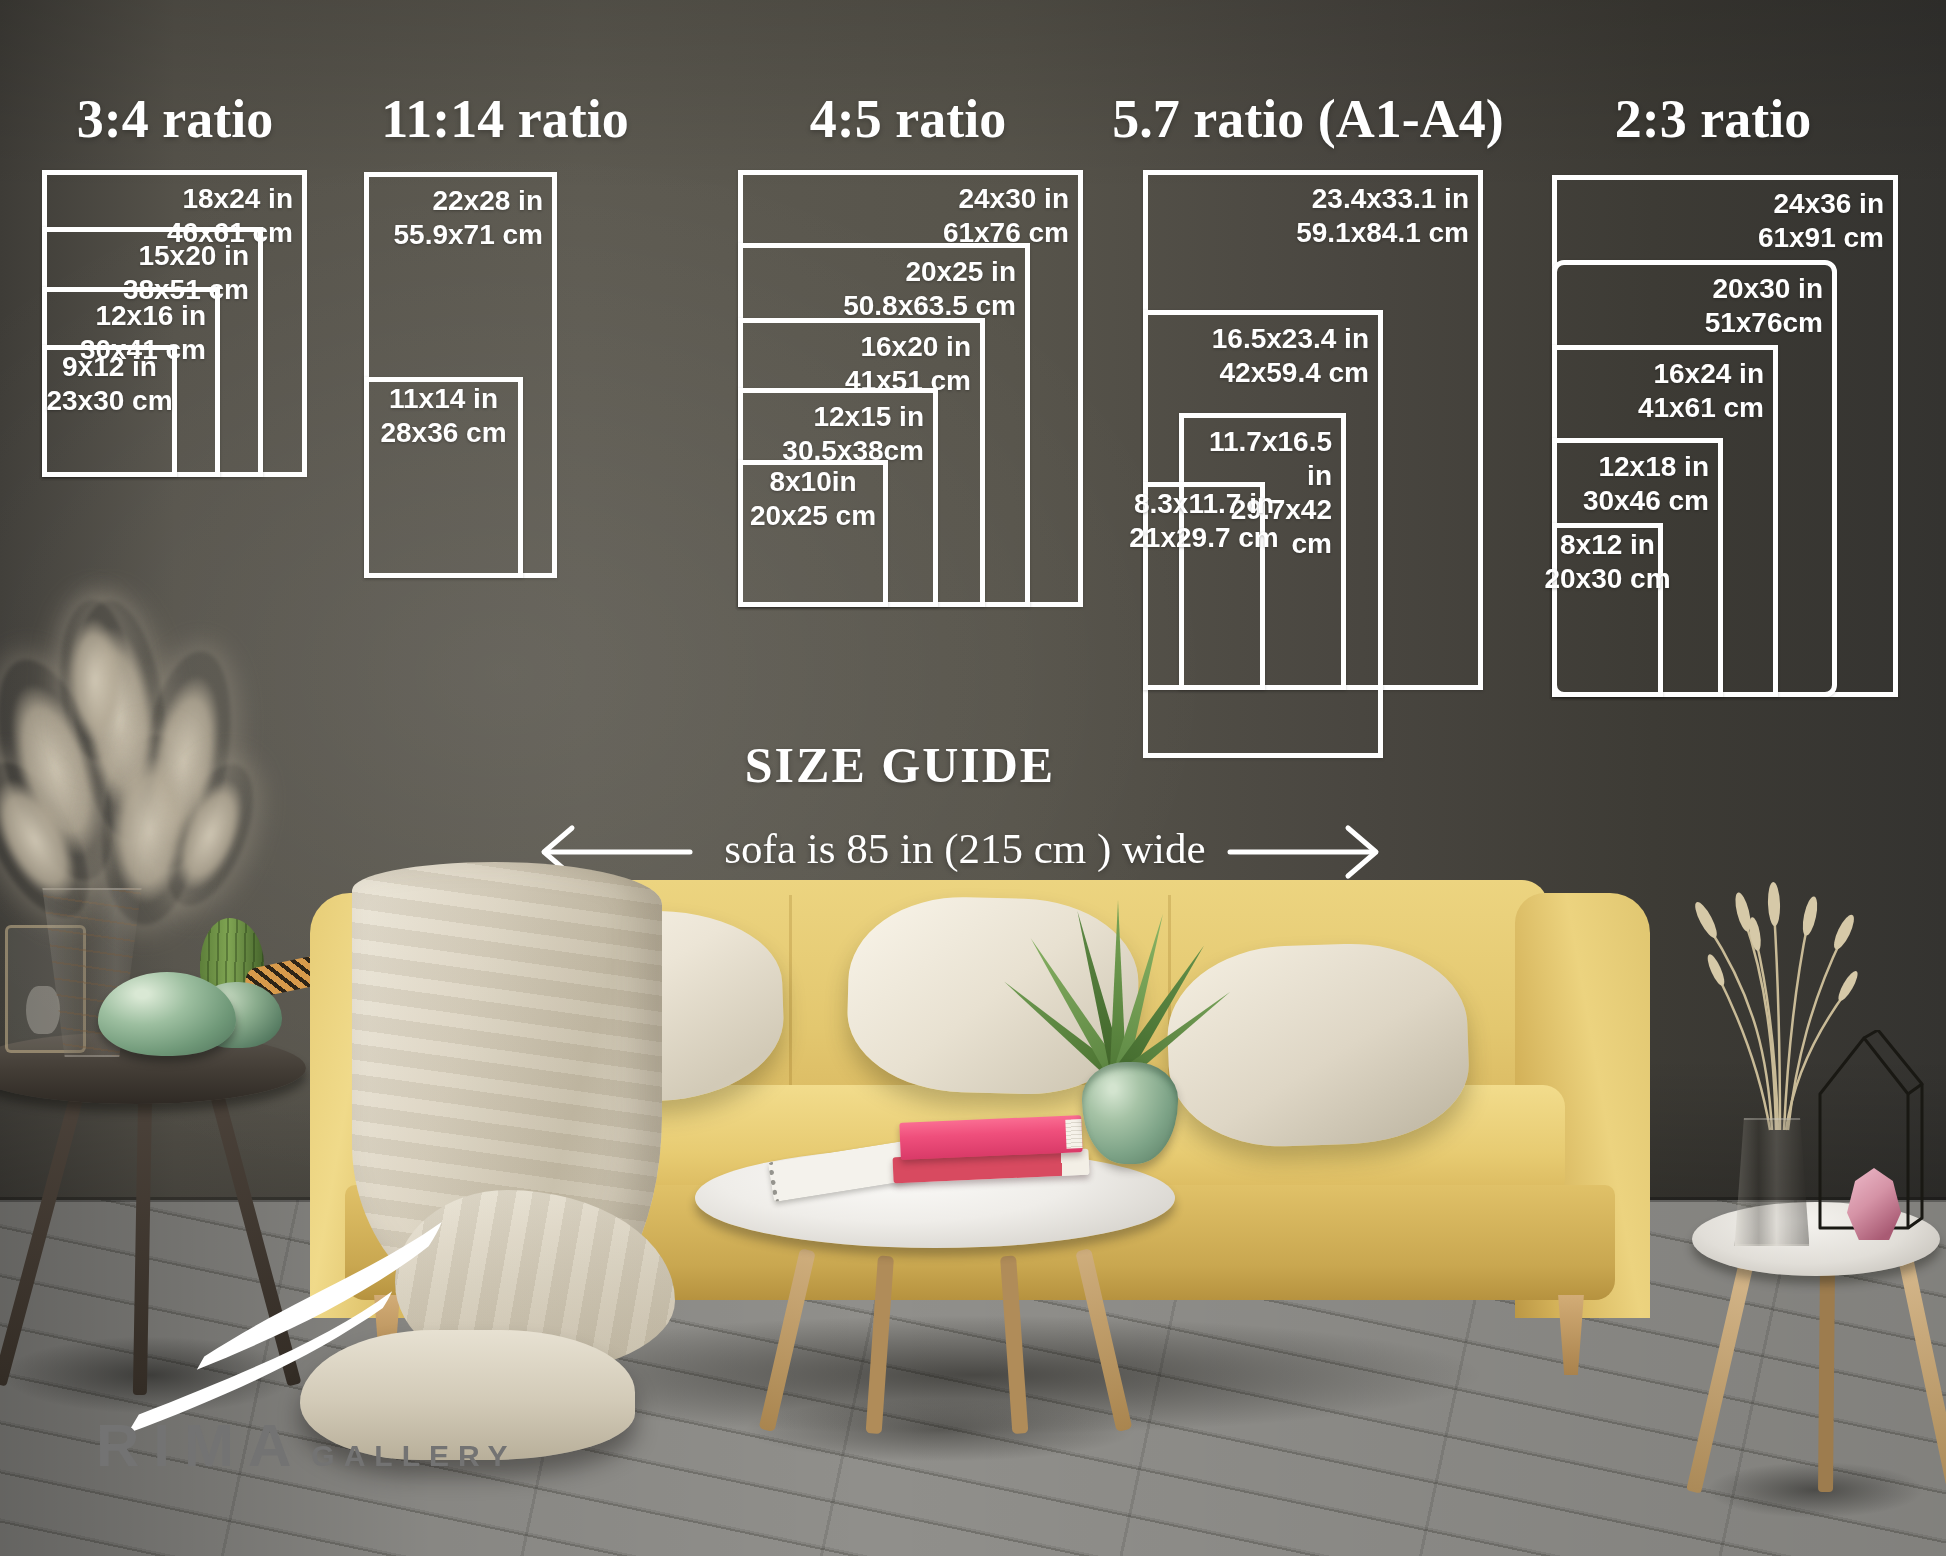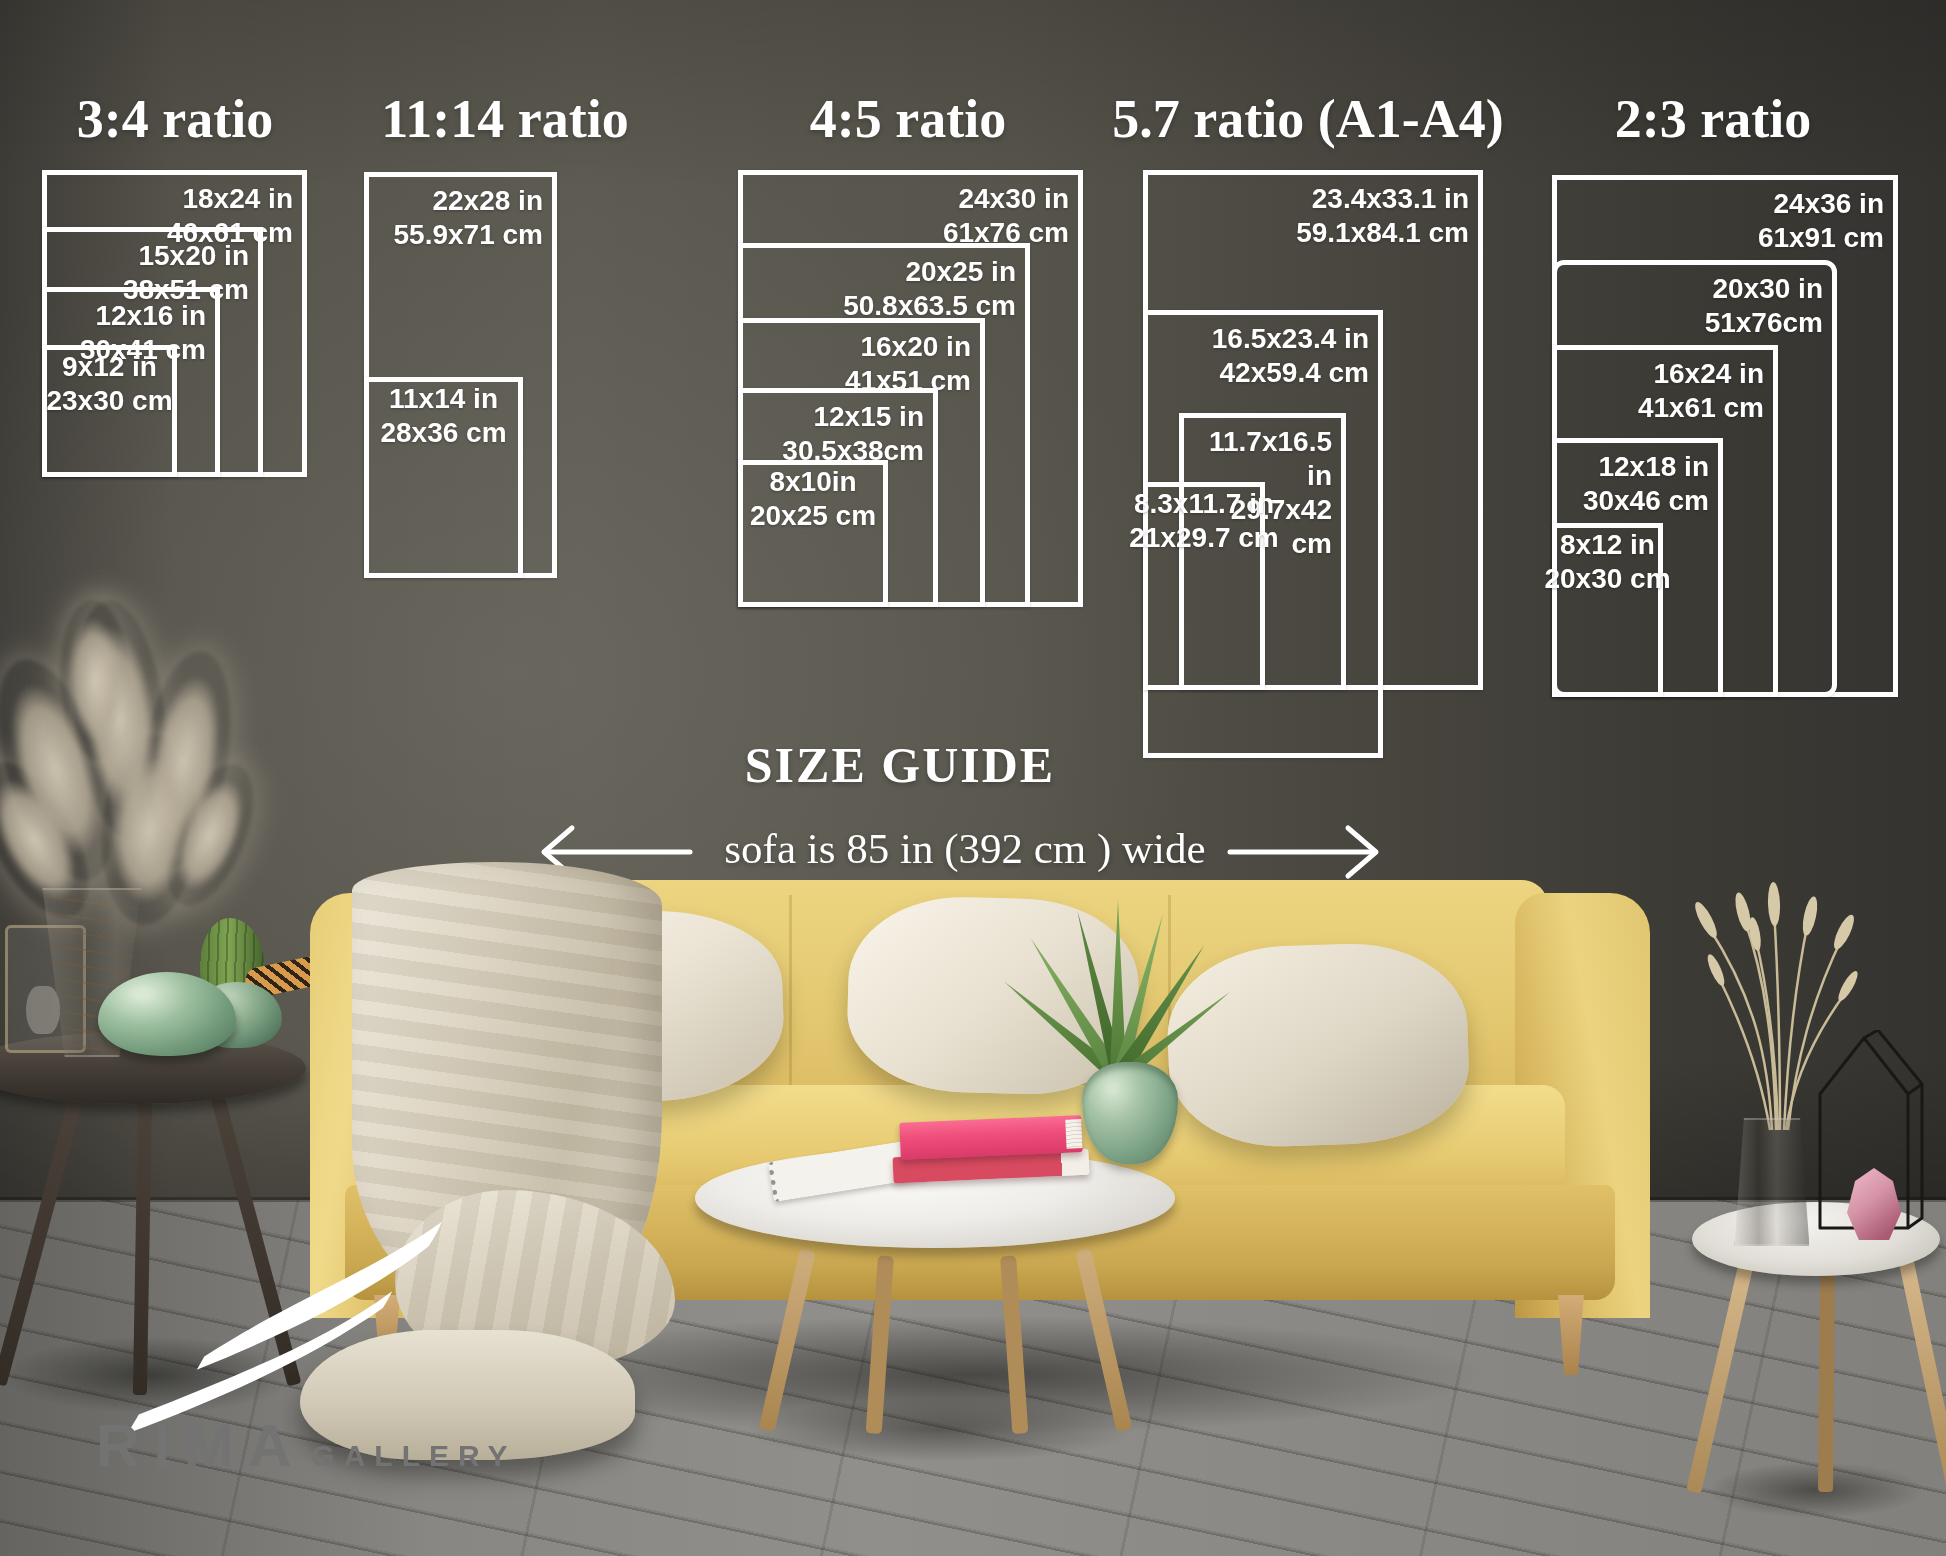--- a/index.html
+++ b/index.html
@@ -264,21 +264,21 @@
       <div class="frame" style="left: 1552px; top: 438px; width: 171px; height: 259px;">
         <div class="frame-label top-right">12x18 in
 30x46 cm</div>
       </div>
       <div class="frame" style="left: 1552px; top: 523px; width: 111px; height: 174px;">
         <div class="frame-label top-center">8x12 in
 20x30 cm</div>
       </div>
     </div>
   <div class="guide-heading">SIZE GUIDE</div>
-  <div class="guide-note">sofa is 85 in (392 cm ) wide</div>
+  <div class="guide-note">sofa is 85 in (215 cm ) wide</div>
   <svg class="arrows" width="920" height="80" viewBox="0 0 920 80">
     <g stroke="#ffffff" stroke-width="5" fill="none" stroke-linecap="round" stroke-linejoin="round">
       <g>
         <path d="M46,40 H190"></path>
           <path d="M72,16 L44,40 L72,64"></path>
       </g>
       <g>
         <path d="M730,40 H874"></path>
           <path d="M848,16 L876,40 L848,64"></path>
       </g>

